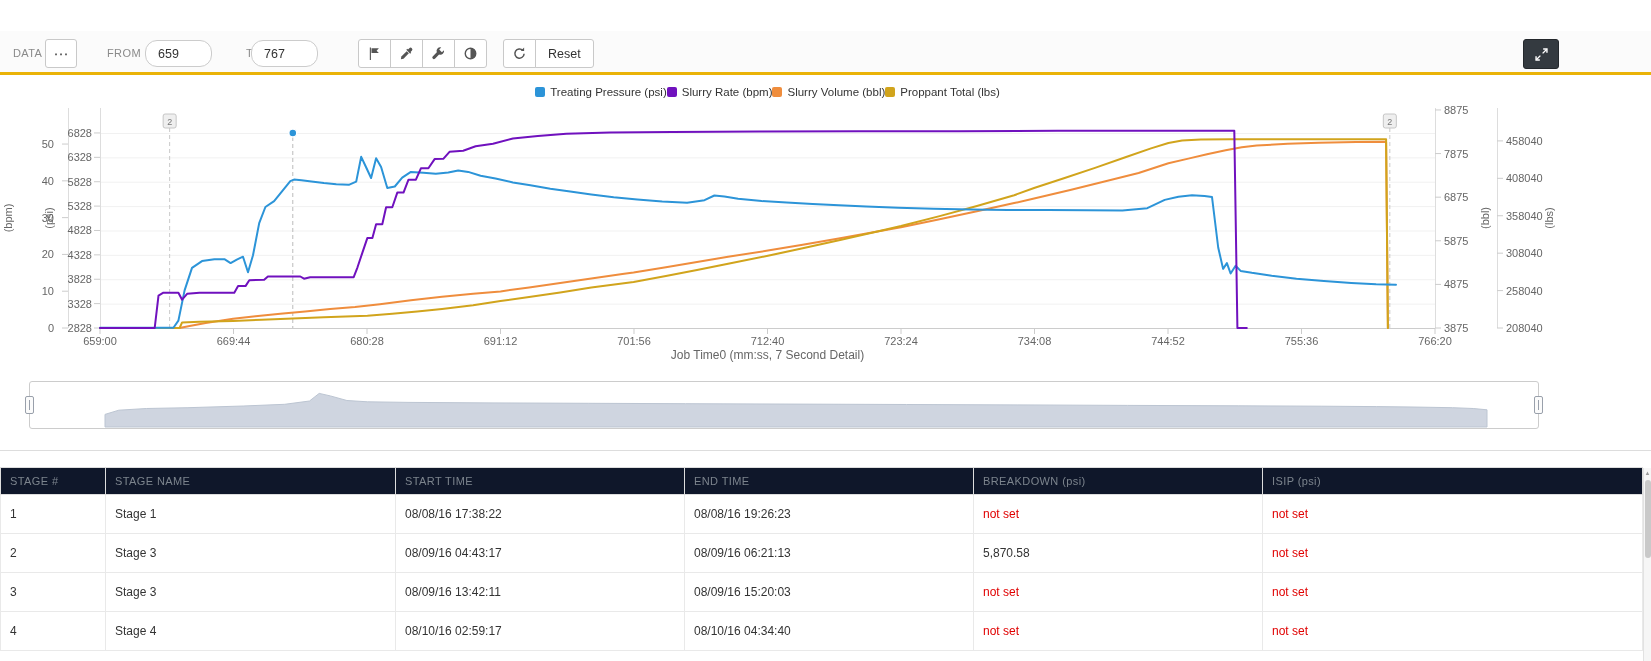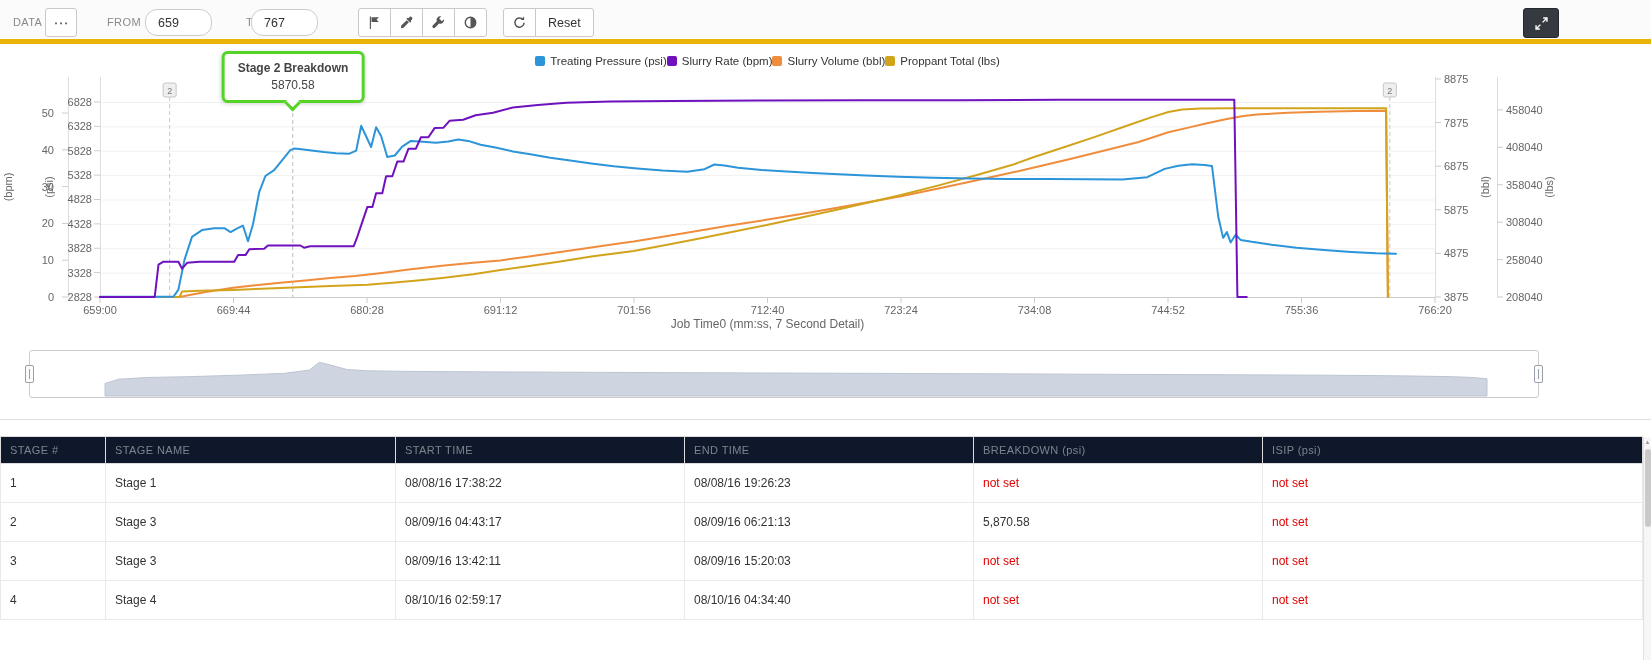--- a/index.html
+++ b/index.html
@@ -1,21 +1,21 @@
 <!DOCTYPE html>
 <html><head>
 <meta charset="utf-8">
 <style>
   * { box-sizing: border-box; margin: 0; padding: 0; }
   html,body { width:1651px; height:661px; overflow:hidden; background:#fff;
     font-family:"Liberation Sans", sans-serif; }
   .app { position:relative; width:1651px; height:661px; }
 
   
-  .toolbar { position:relative; height:44px; background:#fbfbfb; border-bottom:5px solid #eab308; }
+  .toolbar { position:relative; height:44px; background:#fbfbfb; border-bottom:3px solid #eab308;margin-top:31px; }
   .tb-label { position:absolute; top:16px; font-size:11px; color:#8a8a8a; letter-spacing:.4px; }
   .btn { background:#fff; border:1px solid #c9c9c9; border-radius:3px; height:29px;
     display:inline-flex; align-items:center; justify-content:center; cursor:pointer; color:#555; }
   .ellipsis-btn { position:absolute; left:45px; top:8px; width:32px; font-size:15px; color:#444; }
   .range-input { position:absolute; top:9px; height:27px; width:67px; border:1px solid #ccc;
     border-radius:12px; padding-left:12px; font-size:12.5px; color:#333; font-family:inherit; }
   .btn-group { position:absolute; top:8px; display:inline-flex; }
   .btn-group .btn { border-radius:0; margin-left:-1px; width:33px; }
   .btn-group .btn:first-child { border-radius:3px 0 0 3px; margin-left:0; }
   .btn-group .btn:last-child { border-radius:0 3px 3px 0; }
@@ -251,25 +251,20 @@
         <rect x="1383.3130118416525" y="39" width="13" height="14" rx="2" fill="#efefef" stroke="#c6c6c6"></rect>
         <text x="1389.8130118416525" y="49.5" text-anchor="middle" class="marker-label">2</text>
         <line x1="292.78786580082556" x2="292.78786580082556" y1="62" y2="253" stroke="#bbb" stroke-dasharray="4,3"></line>
         <circle cx="292.78786580082556" cy="58" r="4" fill="#2c94d8" stroke="#fff" stroke-width="1.5"></circle>
         <polyline points="100.0,253.0 179.6,253.0 189.6,251.0 205.7,248.0 233.1,243.8 255.5,241.2 280.3,238.8 305.2,236.4 330.1,234.0 355.0,232.1 379.9,229.2 410.9,225.3 442.0,221.8 473.1,218.8 500.5,216.4 529.1,212.4 560.2,208.1 591.3,203.5 622.4,199.1 633.6,197.6 665.9,192.2 697.0,186.9 728.1,181.7 767.9,175.6 802.7,169.7 840.1,163.2 877.4,156.6 901.0,152.3 939.6,144.2 976.9,136.3 1014.2,128.1 1034.1,123.5 1070.2,115.0 1107.5,105.8 1138.6,98.0 1168.4,88.2 1188.3,83.6 1207.0,79.2 1225.6,75.3 1241.8,72.2 1256.7,70.5 1287.8,68.8 1318.9,67.7 1356.2,67.0 1386.1,66.7 1387.9,253.0" fill="none" stroke="#ef8d3d" stroke-width="2" stroke-linejoin="round" stroke-linecap="round"></polyline>
         <polyline points="100.0,253.0 179.6,253.0 182.1,247.4 199.5,246.7 233.1,246.0 261.7,244.8 292.8,243.5 323.9,242.2 367.4,240.8 392.3,238.8 417.2,236.6 442.0,233.9 473.1,230.2 500.5,226.0 529.1,222.0 560.2,217.5 591.3,212.6 633.6,207.0 665.9,201.0 697.0,195.0 728.1,188.7 767.9,180.8 802.7,173.3 840.1,165.1 877.4,156.5 901.0,151.0 939.6,141.1 976.9,131.0 1014.2,120.2 1034.1,113.0 1063.9,103.3 1095.0,92.9 1126.1,82.0 1151.0,73.4 1168.4,68.0 1182.1,65.6 1200.8,64.6 1231.9,64.3 1294.0,64.2 1386.1,64.2 1387.9,253.0" fill="none" stroke="#d1a41c" stroke-width="2" stroke-linejoin="round" stroke-linecap="round"></polyline>
         <polyline points="100.0,252.8 173.4,252.8 178.4,245.6 184.6,215.4 192.0,192.9 202.0,186.1 214.4,184.2 224.4,184.2 230.6,188.1 236.8,184.6 243.0,181.7 248.0,197.3 253.0,180.3 259.2,148.1 265.4,132.0 274.1,126.1 281.6,116.9 290.3,106.1 294.0,104.6 301.5,105.2 311.4,106.4 323.9,108.1 336.3,109.3 348.8,109.8 356.2,106.6 361.2,81.8 366.2,92.5 371.1,103.0 376.1,83.2 381.1,92.0 387.3,113.0 394.8,111.5 402.2,102.7 410.9,96.9 423.4,97.8 435.8,98.8 448.3,97.6 458.2,95.4 468.2,96.9 480.6,100.8 495.5,103.5 512.9,107.4 530.4,110.3 550.3,113.7 570.2,116.6 591.3,119.5 613.7,122.2 637.3,124.4 662.2,126.4 687.1,127.8 704.5,125.2 714.4,120.5 724.4,121.5 738.1,123.7 761.7,126.0 786.6,127.6 812.7,129.0 838.8,130.3 866.2,131.4 898.5,132.7 933.3,133.8 970.7,134.5 1008.0,134.9 1047.8,135.0 1087.6,135.3 1122.4,135.4 1147.3,133.2 1164.7,124.9 1178.4,121.7 1192.0,120.3 1204.5,120.9 1212.0,122.0 1218.2,172.5 1223.1,193.9 1226.9,188.1 1230.6,198.5 1235.6,190.7 1240.6,195.9 1251.8,197.8 1271.7,200.7 1296.5,203.7 1323.9,206.1 1351.3,208.0 1376.1,209.3 1396.0,209.8" fill="none" stroke="#2c94d8" stroke-width="2" stroke-linejoin="round" stroke-linecap="round"></polyline>
         <polyline points="100.0,253.0 154.7,253.0 158.5,220.6 163.4,217.7 178.4,217.7 182.1,224.7 187.1,218.8 199.5,217.7 234.3,217.7 238.1,211.1 245.5,211.1 249.3,205.2 264.2,204.8 267.9,201.5 300.3,201.5 304.0,203.7 310.2,202.2 353.7,202.2 357.5,192.3 362.4,177.6 367.4,162.9 372.4,162.9 376.1,149.3 382.3,149.3 386.1,132.3 392.3,132.3 397.3,117.6 403.5,117.6 408.5,104.7 415.9,104.7 420.9,93.3 428.4,93.3 434.6,84.1 443.3,83.8 449.5,76.8 463.2,75.7 475.6,71.3 493.0,68.7 512.9,63.5 537.8,61.0 566.4,58.8 610.0,57.6 672.1,56.9 759.2,56.5 858.7,56.2 958.2,56.2 1057.7,55.8 1157.2,55.8 1234.3,55.8 1237.4,253.0 1246.8,253.0" fill="none" stroke="#7011be" stroke-width="2" stroke-linejoin="round" stroke-linecap="round"></polyline>
       </svg>
 
-    <div class="tooltip" style="border-color: rgb(83, 212, 38);">
-      <div class="tt-title">Stage 2 Breakdown</div>
-      <div class="tt-value">5870.58</div>
-      <div class="tt-pointer" style="border-color: rgb(83, 212, 38);"></div>
-    </div>
 
     <div class="navigator">
       <svg id="nav-svg" width="1508" height="46">
           <polygon points="75,45 75.0,32.4 88.8,28.2 116.5,26.5 157.9,25.7 213.2,24.0 254.7,22.3 279.5,19.0 289.2,11.4 300.3,13.9 316.9,18.5 337.6,19.8 379.0,20.4 462.0,20.9 558.7,21.3 655.4,21.7 766.0,22.1 876.6,22.5 987.1,22.9 1097.7,23.4 1208.2,23.8 1291.2,24.2 1346.4,24.6 1387.9,25.1 1422.5,25.7 1443.2,26.5 1457.0,27.8 1457,45" fill="#cfd5e0" stroke="#bcc5d2" stroke-width="1"></polygon>
         </svg>
       <div class="nav-handle left"></div>
       <div class="nav-handle right"></div>
     </div>
   </div>
 

